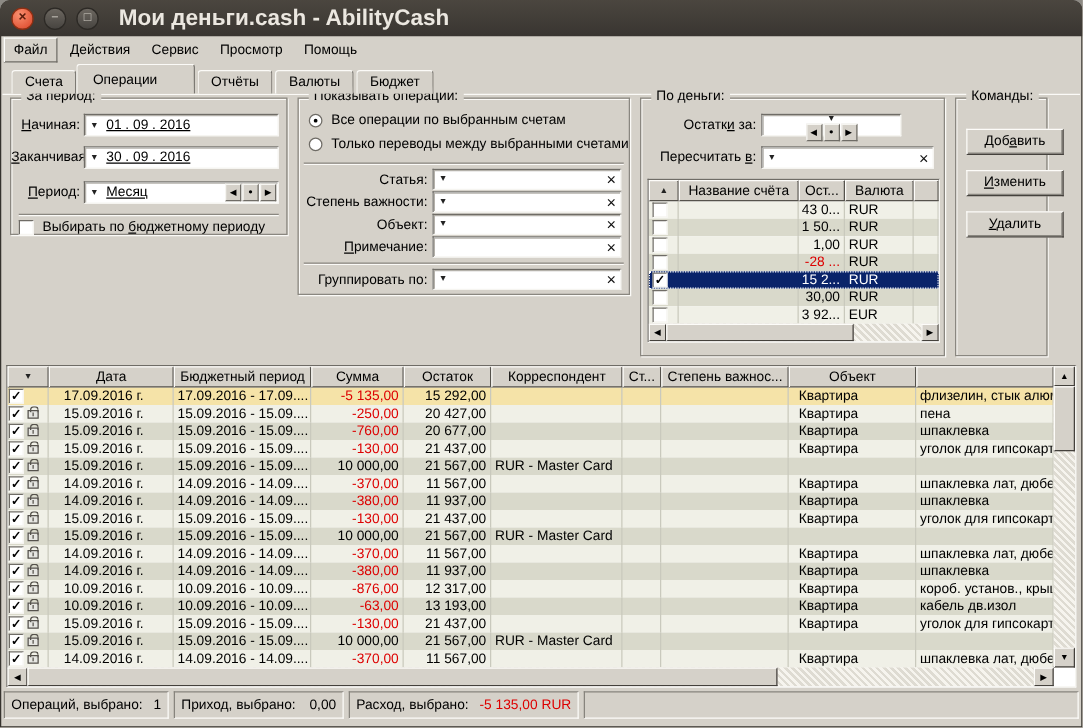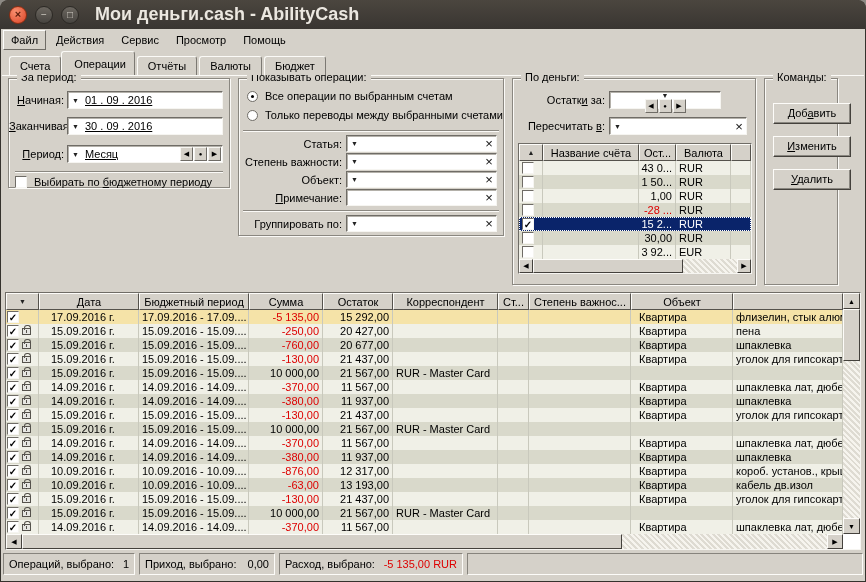--- a/index.html
+++ b/index.html
@@ -25,21 +25,21 @@
   .menu-item { padding:3px 7px; margin-right:3px; white-space:nowrap; }
   .menu-item.focused { border:1px solid; border-color:#fdfdfb #6f6c66 #6f6c66 #fdfdfb; }
   
   .tabstrip { position:absolute; top:51px; left:0; right:0; height:24px;
     display:flex; align-items:flex-end; padding-left:9px; }
   .tabline { position:absolute; top:75px; left:2px; right:2px; height:1px; background:#fbfaf7; }
   .tab { height:19px; padding:3px 10px 0; margin-right:2px; background:#d5d1c9;
     border:1px solid #55524c; border-bottom:none;
     border-top-color:#fbfaf7; border-left-color:#fbfaf7; border-right-color:#7c7973;
     border-radius:3px 3px 0 0; white-space:nowrap; z-index:1; }
-  .tab.active { height:24px; padding-top:6px; z-index:3; margin-left:-2px; padding-left:12px; padding-right:8px; }
+  .tab.active { height:24px; padding-top:6px; z-index:3; margin-left:-2px; padding-left:12px; padding-right:29px; }
   
   .group { position:absolute; border:1px solid #8a8780; box-shadow:1px 1px 0 #fbfaf7, inset 1px 1px 0 #fbfaf7; }
   .gb-title { position:absolute; top:-8px; left:8px; background:#d5d1c9; padding:0 4px; white-space:nowrap; }
   .lbl { position:absolute; text-align:right; white-space:nowrap; }
   .sep { position:absolute; height:1px; background:#8a8780; box-shadow:0 1px 0 #fbfaf7; }
   
   .field { position:absolute; height:18px; background:#fff; display:flex; align-items:center;
     border:1px solid; border-color:#6f6c66 #f6f5f1 #f6f5f1 #6f6c66; box-shadow:inset 1px 1px 0 #b4b1aa; }
   .dd { width:15px; text-align:center; font-size:7px; color:#222; }
   .fval { flex:1; padding-left:2px; white-space:nowrap; overflow:hidden;text-decoration:underline; }

